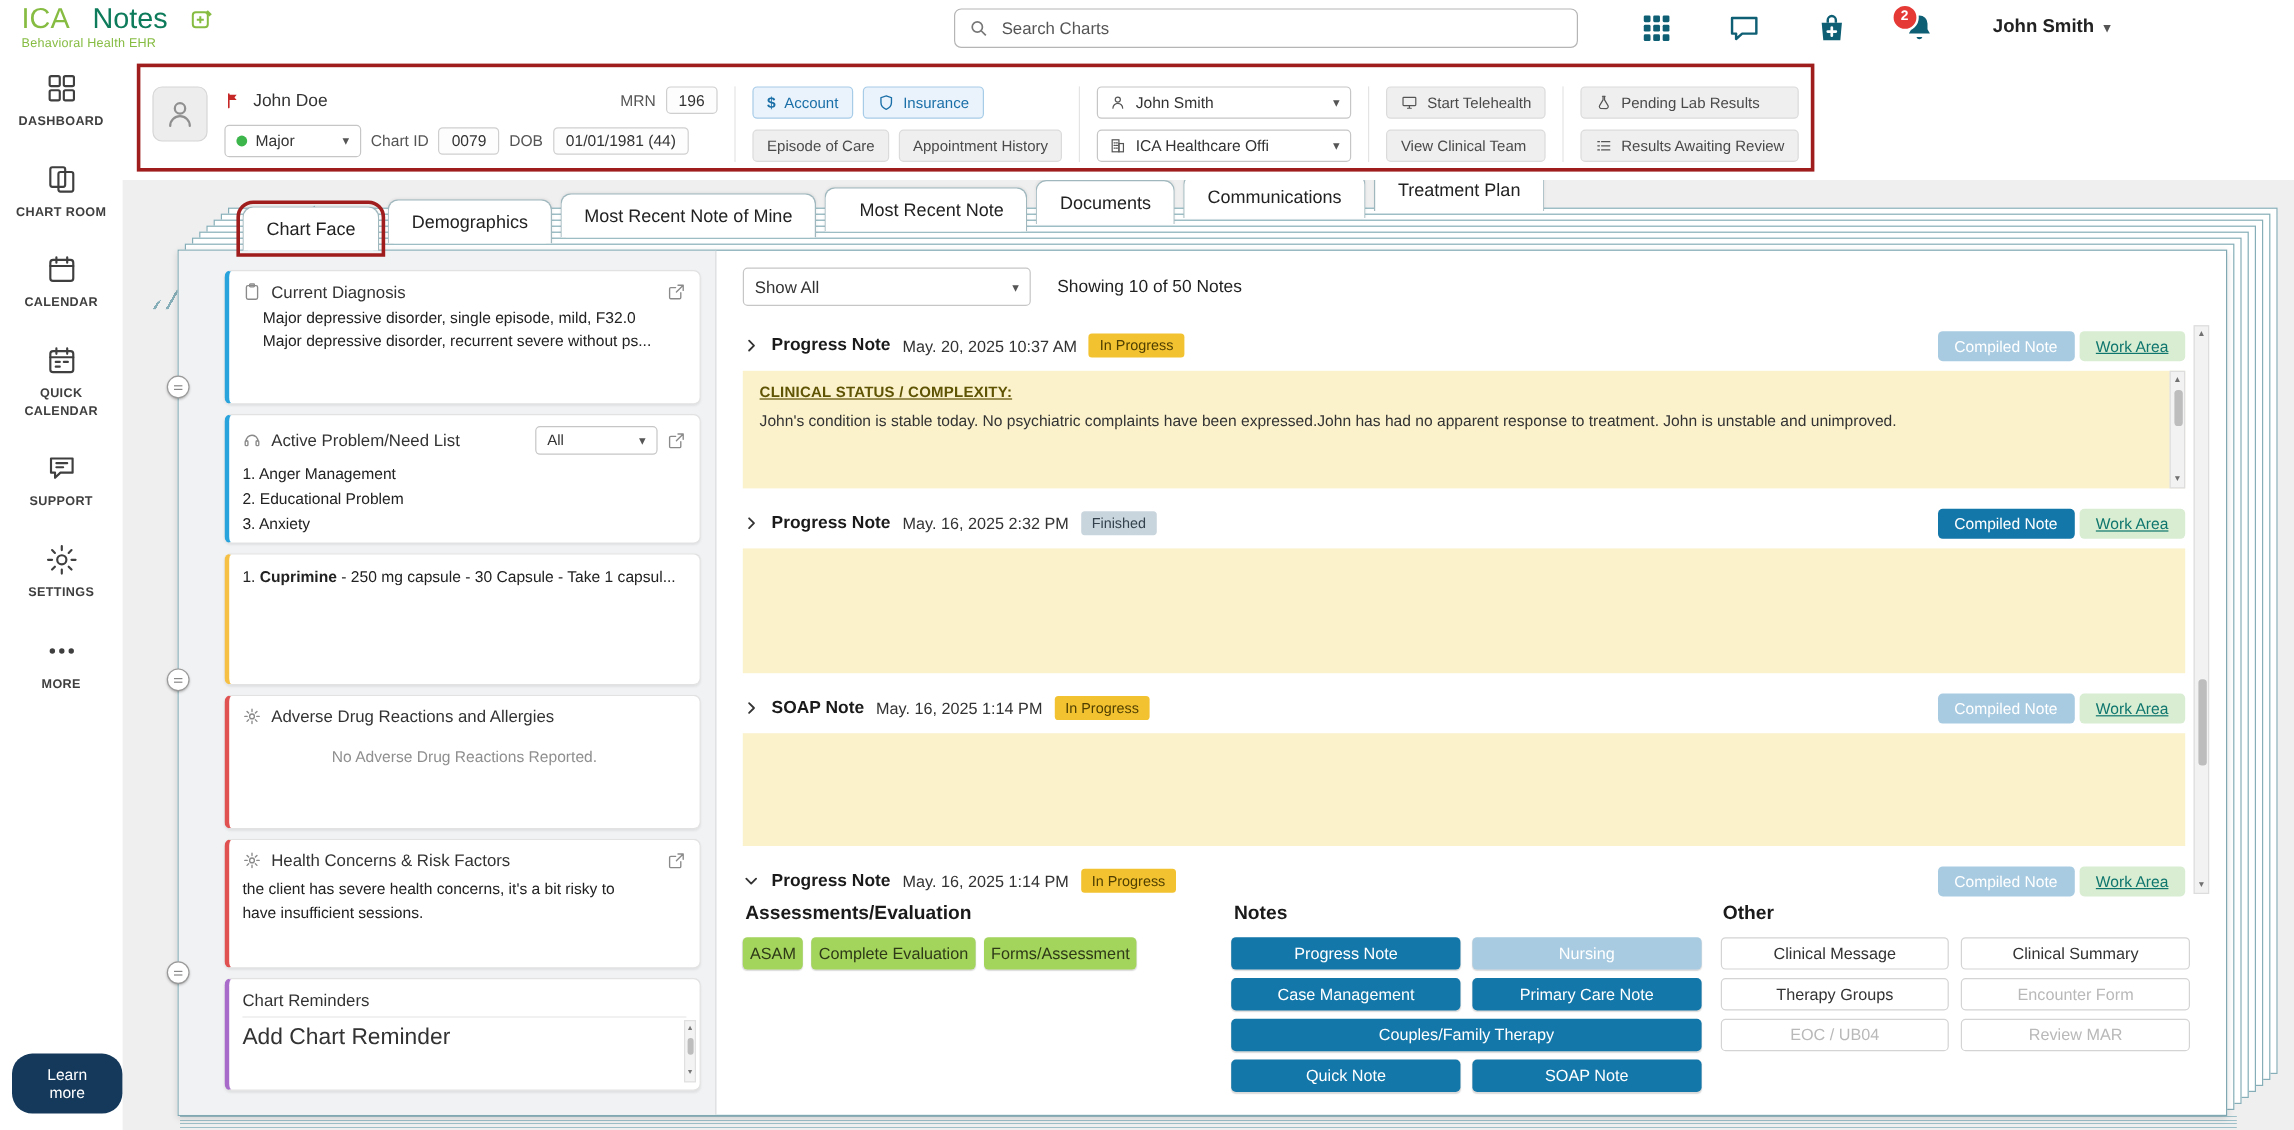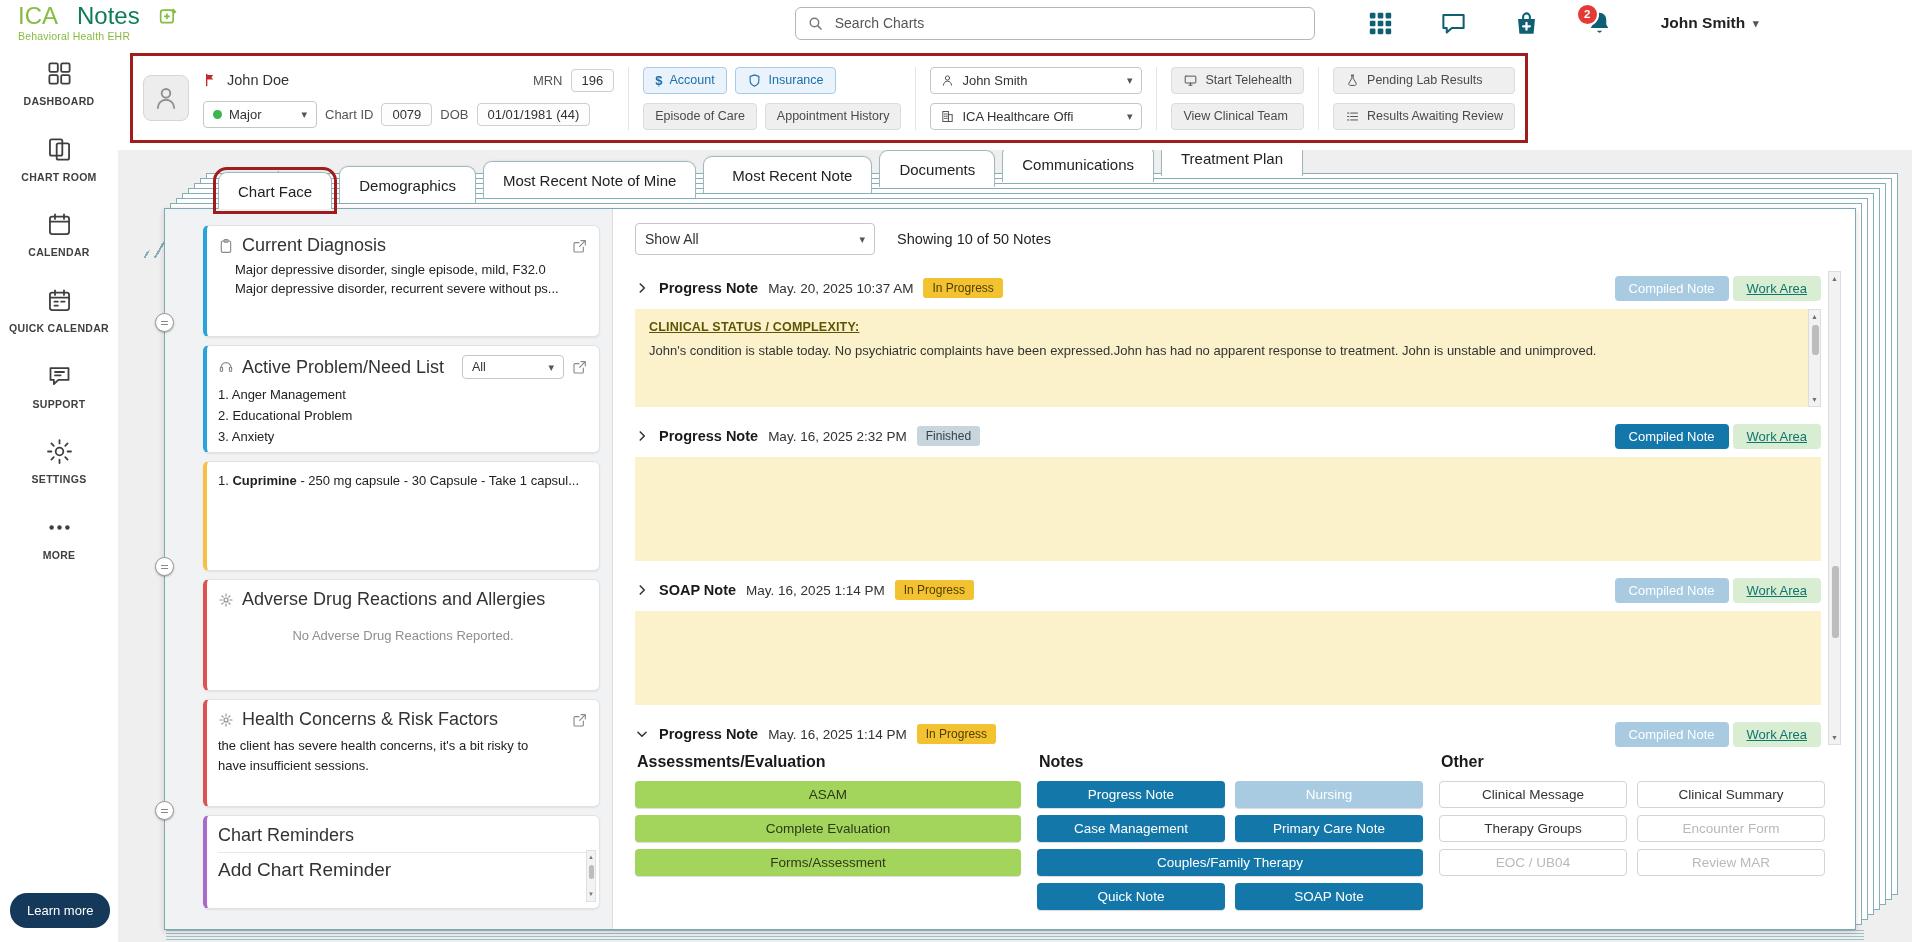--- a/index.html
+++ b/index.html
@@ -26,32 +26,32 @@
   .hicon{position:relative;display:inline-flex;}
   .hicon svg{width:27px;height:27px;}
   .badge-count{position:absolute;top:-7px;left:-10px;width:19px;height:19px;border-radius:50%;
     background:var(--notification-red,#E53935);color:#fff;font-size:11.5px;font-weight:bold;
     line-height:19px;text-align:center;border:2px solid #fff;box-sizing:content-box;}
   .user-menu{margin-left:48px;display:flex;align-items:center;gap:8px;font-size:15.5px;font-weight:bold;color:#222;}
   .caret{font-size:11px;color:#555;}
 
   
   .app-body{display:flex;height:896px;}
-  .sidebar{width:118px;background:#fff;position:relative;z-index:6;flex:none;}
+  .sidebar{width:102px;background:#fff;position:relative;z-index:6;flex:none;}
   .side-item{display:flex;flex-direction:column;align-items:center;gap:7px;padding:14px 4px 13px;}
   .side-item svg{width:27px;height:27px;}
   .side-label{font-size:10.5px;font-weight:bold;color:#3F3F3F;text-align:center;line-height:1.4;letter-spacing:.3px;}
   .learn-more{position:absolute;bottom:14px;left:10px;background:var(--learn-more-navy,#14395B);color:#fff;
     border:none;border-radius:17px;padding:10px 17px;font-size:13px;font-family:inherit;}
   .main{flex:1;display:flex;flex-direction:column;min-width:0;background:#fff;}
 
   
   .patient-strip{height:104px;background:#fff;padding:7px 0 0 12px;flex:none;}
   .patient-bar{width:1398px;height:90px;border:3px solid var(--annotation-red,#9F1D1D);
-    display:flex;align-items:center;gap:14px;padding:4px 10px;}
+    display:flex;align-items:flex-start;gap:14px;padding:16px 10px;}
   .avatar{width:46px;height:46px;background:#EDEDED;border:1px solid #D6D6D6;border-radius:8px;
     display:flex;align-items:center;justify-content:center;flex:none;}
   .avatar svg{width:28px;height:28px;stroke:#8F8F8F;fill:none;stroke-width:1.6;stroke-linecap:round;}
   .pgroup{display:flex;flex-direction:column;gap:9px;justify-content:center;}
   .pgroup.sep{border-left:1px solid #E4E4E4;padding-left:14px;}
   .prow{display:flex;align-items:center;gap:8px;}
   .pg-left{width:464px;}
   .pname{font-size:14.5px;color:#333;}
   .plabel{font-size:13px;color:#555;}
   .ml-auto{margin-left:auto;}
@@ -112,21 +112,21 @@
     padding:16px 12px 8px 38px;overflow:hidden;}
   .card{background:#fff;border:1px solid #E2E2E2;border-left-width:4px;border-radius:6px;margin-bottom:8px;
     padding:9px 11px;box-shadow:0 1px 2px rgba(0,0,0,.07);position:relative;}
   .card.blue{border-left-color:var(--card-blue,#29A3DC);}
   .card.yellow{border-left-color:var(--card-yellow,#F5C043);}
   .card.red{border-left-color:var(--card-red,#E05252);}
   .card.purple{border-left-color:var(--card-purple,#A86BC9);}
   .c-diag{height:112px;}.c-prob{height:108px;}.c-med{height:110px;}
   .c-adr{height:112px;}.c-health{height:108px;}.c-rem{height:94px;}
   .card-head{display:flex;align-items:center;gap:8px;margin-bottom:6px;}
-  .card-title{font-size:18px;color:#333;}
+  .card-title{font-size:14px;color:#333;}
   .card-head svg{width:16px;height:16px;stroke:#8a8a8a;fill:none;stroke-width:1.7;stroke-linecap:round;stroke-linejoin:round;}
   .chip-ic{margin-left:auto;display:flex;gap:8px;align-items:center;}
   .chip-ic .boxed{border:1px solid #D8D8D8;border-radius:4px;padding:2px 4px;background:#FAFAFA;}
   .diag-list{margin:2px 0 0 17px;padding:0;font-size:13px;color:#222;}
   .diag-list li{margin-bottom:4px;white-space:nowrap;overflow:hidden;max-width:360px;}
   .prob-select{height:24px;width:102px;font-size:12.5px;margin-left:auto;}
   .plain-lines div{font-size:13px;color:#222;line-height:1.6;}
   .rx{font-weight:bold;font-size:14px;color:#666;font-family:"Liberation Serif",serif;}
   .rx small{font-size:10px;}
   .med-line{font-size:13px;color:#222;margin-top:2px;white-space:nowrap;overflow:hidden;}
@@ -169,21 +169,21 @@
     display:flex;flex-direction:column;align-items:center;font-size:7px;color:#707070;user-select:none;}
   .vs-arrow{height:13px;line-height:13px;width:100%;text-align:center;}
   .vs-track{flex:1;position:relative;width:100%;}
   .vs-thumb{position:absolute;left:2.5px;width:7px;border-radius:3px;background:#BDBDBD;}
   .vscroll.outer{right:-2px;}
 
   
   .actions{display:flex;gap:16px;padding:2px 14px 0 0;}
   .acol{flex:1;min-width:0;}
   .acol h3{font-size:16px;color:#1A1A1A;margin:6px 0 10px 2px;font-weight:bold;}
-  .astack{display:flex;flex-direction:column;gap:7px;}
+  .astack{display:flex;gap:7px;}
   .agrid{display:grid;grid-template-columns:1fr 1fr;gap:7px 10px;}
   .abtn{height:27px;border-radius:4px;font-size:13.5px;display:flex;align-items:center;justify-content:center;
     border:none;font-family:inherit;white-space:nowrap;overflow:hidden;}
   .abtn.green{background:var(--action-green,#A3D45C);color:#2E3A17;box-shadow:0 1px 1px rgba(0,0,0,.15);}
   .abtn.bluebtn{background:var(--accent-blue,#1377A9);color:#fff;box-shadow:0 1px 1px rgba(0,0,0,.15);}
   .abtn.bluebtn.disabled{background:var(--accent-blue-light,#A8CBE1);}
   .abtn.plain{background:#fff;border:1px solid #D4D4D4;color:#333;}
   .abtn.plain.disabled{color:#B9B9B9;}
   .span2{grid-column:1 / span 2;}
 </style>

